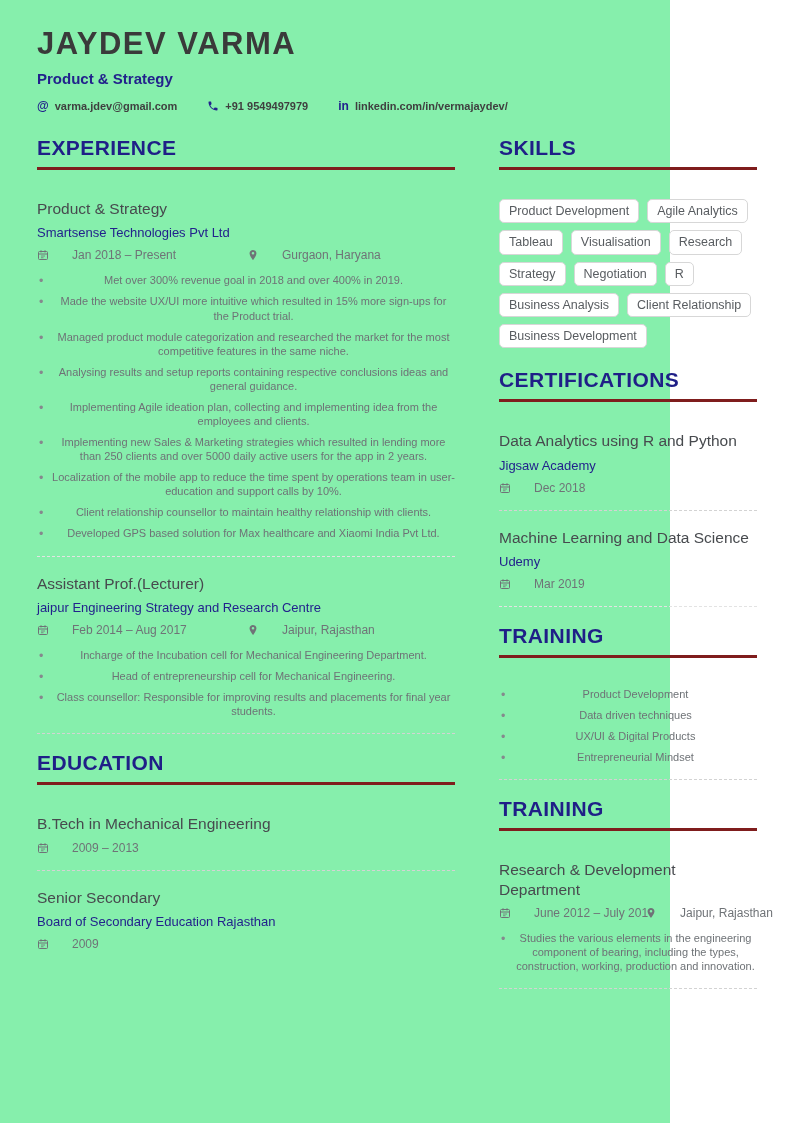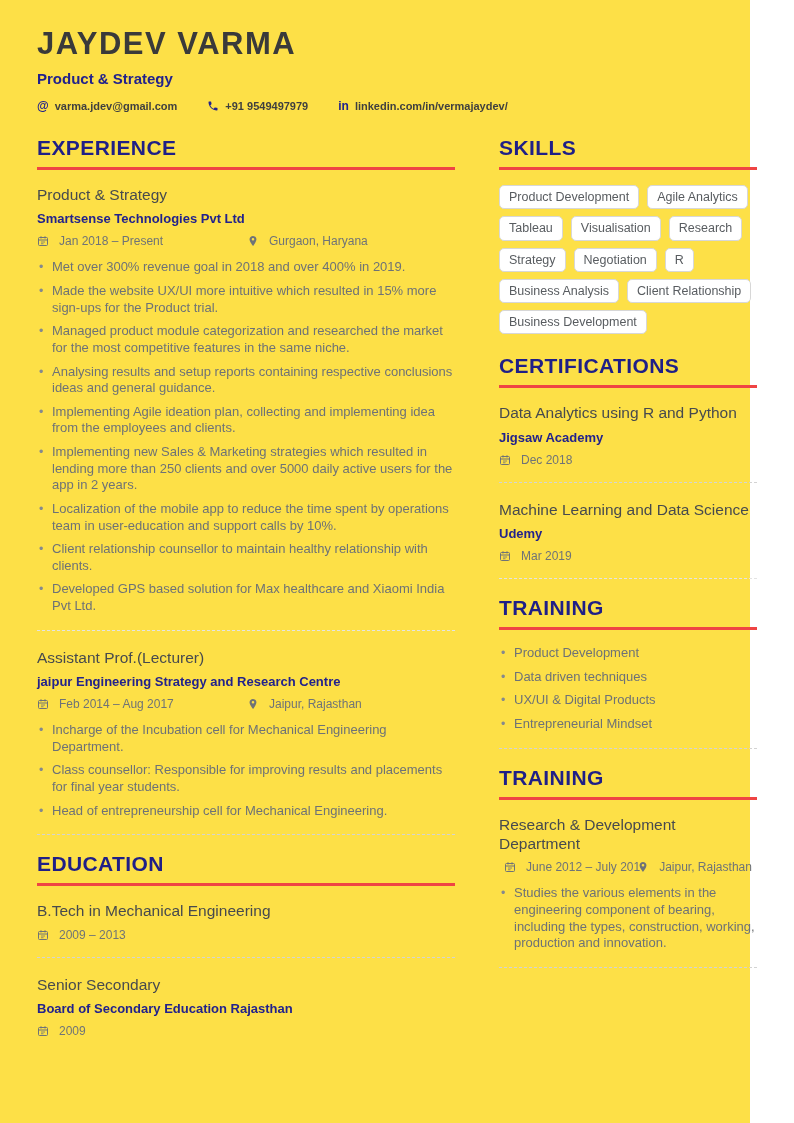--- a/index.html
+++ b/index.html
@@ -1,19 +1,19 @@
 <!DOCTYPE html>
 <html><head>
 <meta charset="utf-8">
 <style>
   * { margin: 0; padding: 0; box-sizing: border-box; }
   html, body { background: #ffffff; }
   body { font-family: "Liberation Sans", "DejaVu Sans", sans-serif; }
   .page {
-    width: 750px; min-height: 1123px; background: #fde047;
+    width: 670px; min-height: 1123px; background: #86efac;
     padding: 26px 37px 30px 37px; position: relative;
   }
 
   
   .name {
     font-size: 31px; font-weight: 700; letter-spacing: 1.5px;
     color: #3a3a3a; margin-bottom: 8px;
   }
   .headline {
     font-size: 15px; font-weight: 700; color: #22228c; margin-bottom: 13px;
@@ -23,53 +23,53 @@
     font-weight: 700; color: #3f3f3f; cursor: pointer; }
   .cicon-text { color: #22228c; font-weight: 700; font-size: 12px; line-height: 1; }
   .cicon-svg { width: 12px; height: 12px; display: block; }
 
   
   .columns { display: grid; grid-template-columns: 418px 258px; column-gap: 44px; }
 
   
   .section-heading {
     font-size: 21px; font-weight: 700; color: #1f1f87; letter-spacing: 0.4px;
-    padding-bottom: 7px; border-bottom: 3px solid #ef4444; margin-bottom: 15px;
+    padding-bottom: 7px; border-bottom: 3px solid #7f1d1d; margin-bottom: 29px;
   }
   section { margin-bottom: 4px; }
 
   .item-title { font-size: 15.5px; font-weight: 400; color: #474a4e; margin-bottom: 7px; line-height: 1.25; }
-  .item-org { font-size: 13px; font-weight: 700; color: #22228c; margin-bottom: 8px; }
+  .item-org { font-size: 13px; font-weight: 400; color: #22228c; margin-bottom: 8px; }
   .meta { display: flex; align-items: center; font-size: 12px; color: #6f7377; margin-bottom: 11px; }
-  .meta-item { display: flex; align-items: center; gap: 10px; }
+  .meta-item { display: flex; align-items: center; gap: 23px; }
   .meta-date-wide { width: 210px; }
   .micon { width: 12px; height: 12px; flex: 0 0 auto; display: block; }
 
   ul.bullets { list-style: none; }
   ul.bullets li {
     position: relative; padding-left: 15px; margin-bottom: 7px;
-    font-size: 13px; color: #6e7276; line-height: 1.28;
+    font-size: 11px; color: #6e7276; line-height: 1.28; text-align: center;
   }
   ul.bullets li::before {
     content: "\2022"; position: absolute; left: 2px; top: 0;
     color: #85898d; font-size: 12.5px;
   }
 
   .dashed { border: 0; border-top: 1px dashed #d3d3d3; margin: 15px 0 17px 0; }
   .dashed.faint { border-top-color: #e3e3e3; }
 
   
   ul.chips { list-style: none; display: flex; flex-wrap: wrap; gap: 7px 8px; margin-bottom: 20px; }
   ul.chips li {
     border: 1px solid #d7d7d7; border-radius: 5px; padding: 3px 9px;
     font-size: 12.5px; color: #585c60; line-height: 1.3; background: #fff;
   }
 
   
-  .meta.tight { flex-wrap: nowrap; white-space: nowrap; justify-content: center; }
+  .meta.tight { flex-wrap: nowrap; white-space: nowrap; }
   .meta.tight .loc-pin { margin-left: -3px; }
 </style>
 </head>
 <body>
 
 <svg width="0" height="0" style="position:absolute" aria-hidden="true">
   <defs>
     <g id="ico-calendar" stroke="#6f7377" stroke-width="2" fill="none">
       <rect x="3" y="5" width="18" height="16" rx="2"></rect>
       <line x1="8" y1="2.5" x2="8" y2="7"></line>
@@ -163,22 +163,22 @@
             <span class="meta-item">
               <svg class="micon" viewBox="0 0 24 24">
                   <use href="#ico-pin"></use>
                 </svg>
               <span>Jaipur, Rajasthan</span>
             </span>
           </div>
           <ul class="bullets">
 
           <li>Incharge of the Incubation cell for Mechanical Engineering Department.</li>
+              <li>Head of entrepreneurship cell for Mechanical Engineering.</li>
               <li>Class counsellor: Responsible for improving results and placements for final year students.</li>
-              <li>Head of entrepreneurship cell for Mechanical Engineering.</li>
             </ul>
         </article>
       </section>
 
       <hr class="dashed">
 
       <section>
         <h2 class="section-heading">EDUCATION</h2>
 
         <article>

